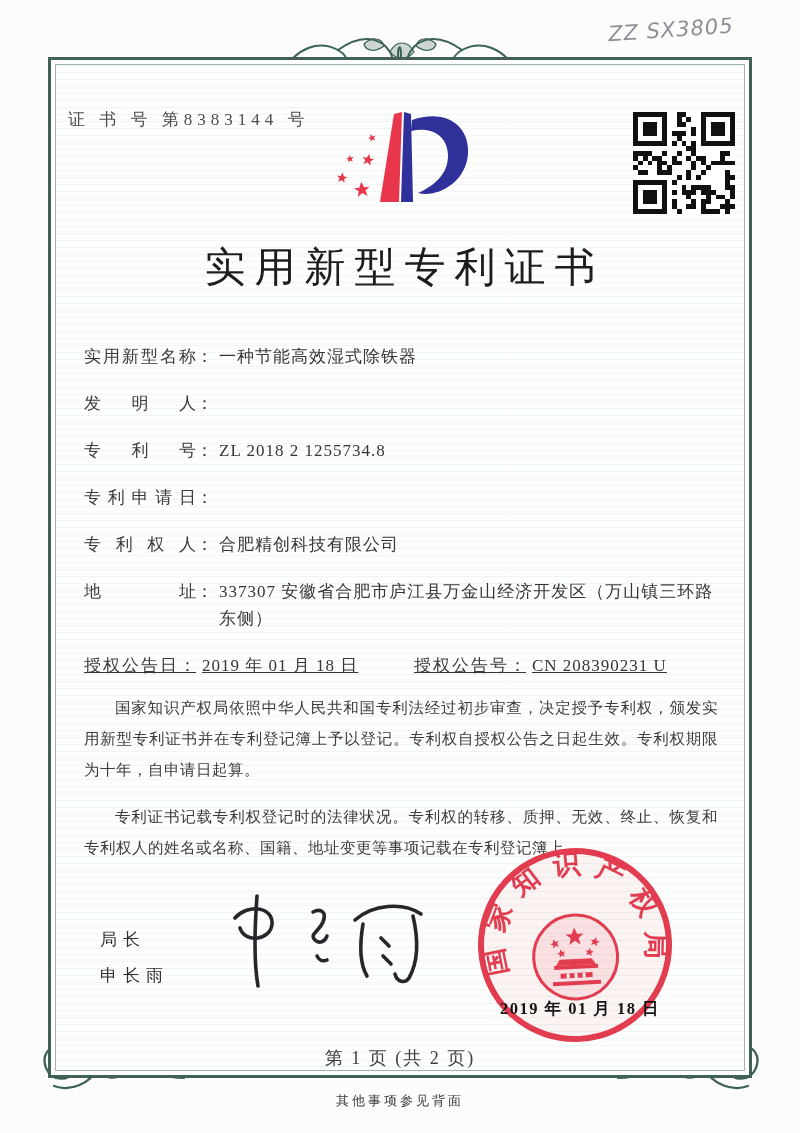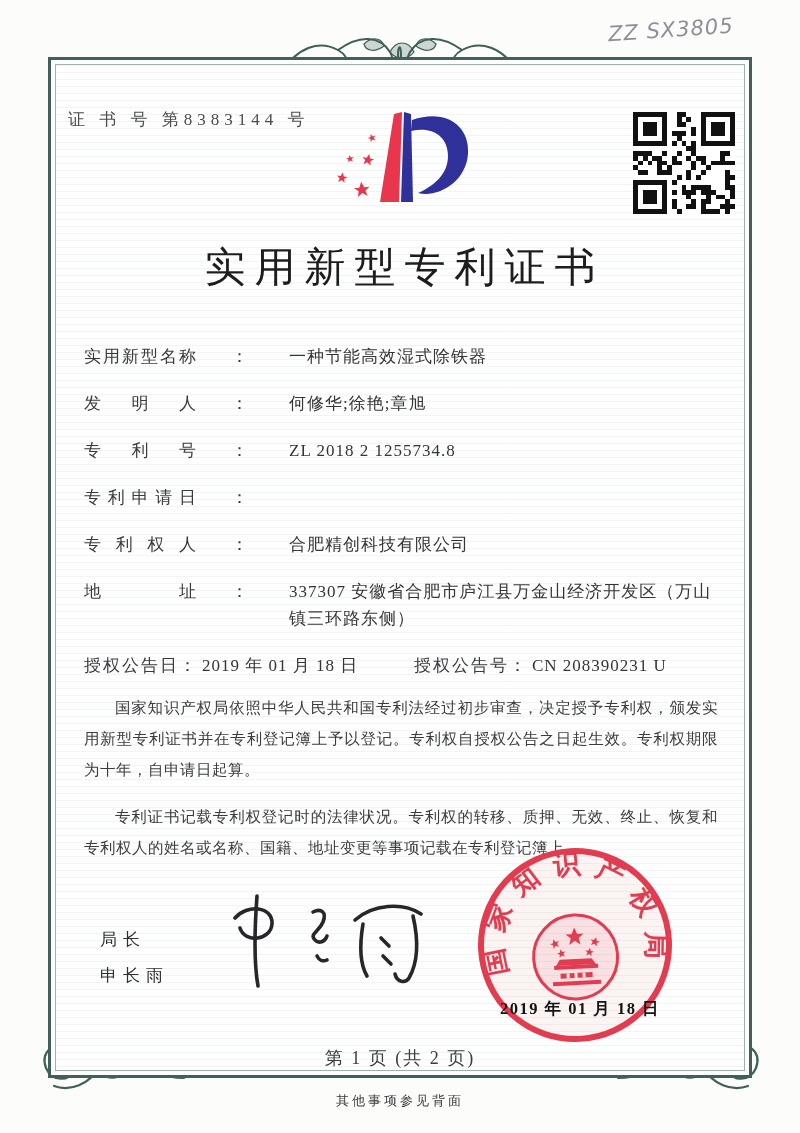--- a/index.html
+++ b/index.html
@@ -34,28 +34,28 @@
   .qr{position:absolute;left:633px;top:112px;width:102px;height:102px;}
   .title{
     position:absolute;left:48px;top:240px;width:704px;text-align:center;
     font-size:41px;font-weight:400;color:#1d1d1f;letter-spacing:9px;
     text-indent:9px;
   }
   .fields{
     position:absolute;left:84px;top:343px;width:634px;
     font-size:17px;color:#353538;
   }
-  .f-row{display:flex;line-height:27px;margin-bottom:20px;gap:35px;}
+  .f-row{display:flex;line-height:27px;margin-bottom:20px;}
   .f-label{
     display:inline-block;width:112px;flex:0 0 112px;
     text-align:justify;text-align-last:justify;color:#3a3a3e;
   }
   .f-colon{flex:0 0 auto;padding-right:6px;}
   .f-value{flex:1 1 auto;letter-spacing:1px;}
-  .grant-row{display:flex;line-height:27px;margin-bottom:12px;}
+  .grant-row{display:flex;line-height:27px;margin-bottom:12px;text-decoration:underline;}
   .grant-left{display:flex;width:330px;flex:0 0 330px;}
   .grant-right{display:flex;flex:1 1 auto;}
   .g-label{flex:0 0 auto;letter-spacing:2px;color:#3a3a3e;}
   .paras{
     position:absolute;left:84px;top:676px;width:634px;
     font-size:15.5px;line-height:31px;color:#3c3c40;text-align:justify;
   }
   .paras p{margin:16px 0 6px 0;text-indent:2em;letter-spacing:0.5px;}
   .sig-title{position:absolute;left:100px;top:928px;font-size:17px;letter-spacing:6px;color:#2f2f33;}
   .sig-name{position:absolute;left:100px;top:964px;font-size:17px;letter-spacing:6px;color:#2f2f33;}
@@ -276,21 +276,20 @@
 
 <div class="fields">
   <div class="f-row">
     <span class="f-label">实用新型名称</span>
       <span class="f-colon">：</span>
     <span class="f-value">一种节能高效湿式除铁器</span>
   </div>
   <div class="f-row">
     <span class="f-label">发明人</span>
       <span class="f-colon">：</span>
-    <span class="f-value">何修华;徐艳;章旭</span>
   </div>
   <div class="f-row">
     <span class="f-label">专利号</span>
       <span class="f-colon">：</span>
     <span class="f-value">ZL 2018 2 1255734.8</span>
   </div>
   <div class="f-row">
     <span class="f-label">专利申请日</span>
       <span class="f-colon">：</span>
   </div>

